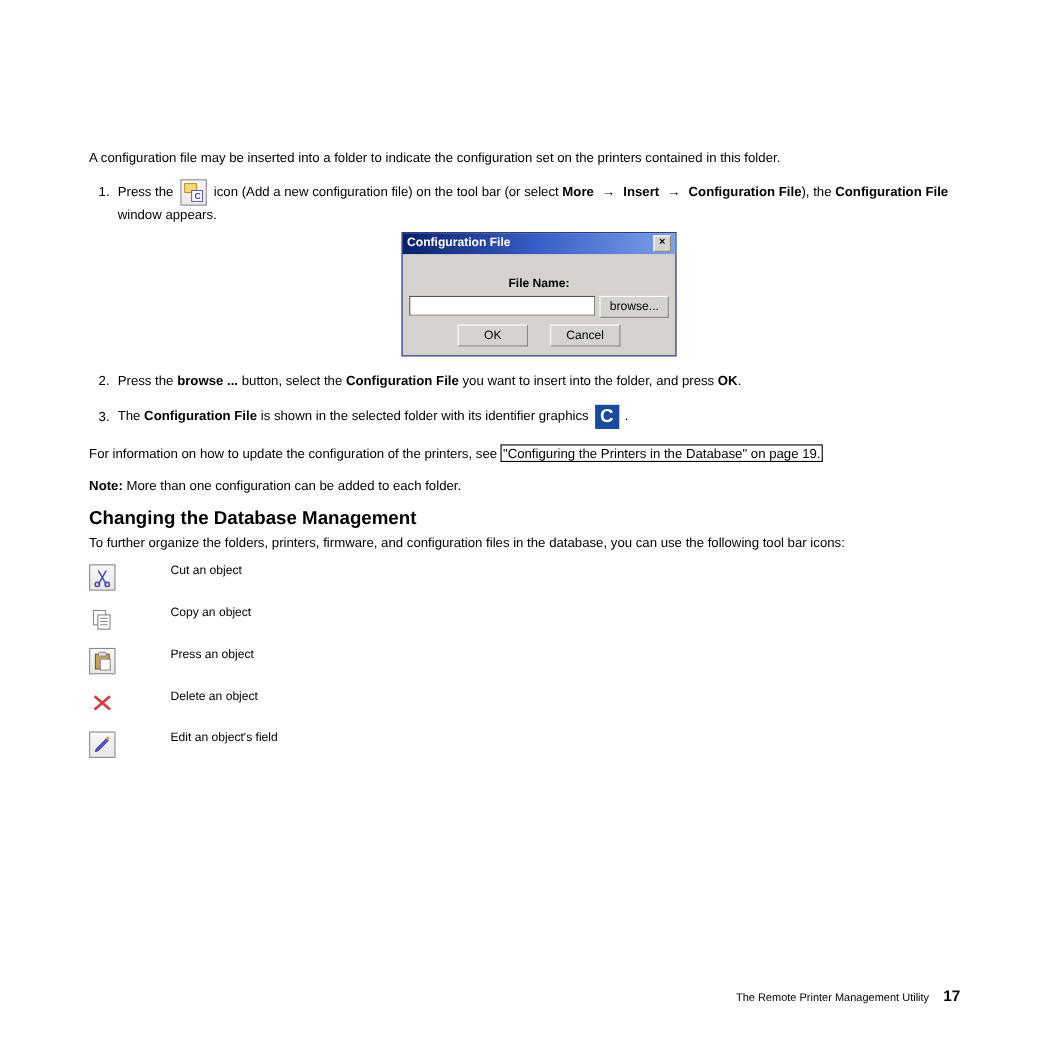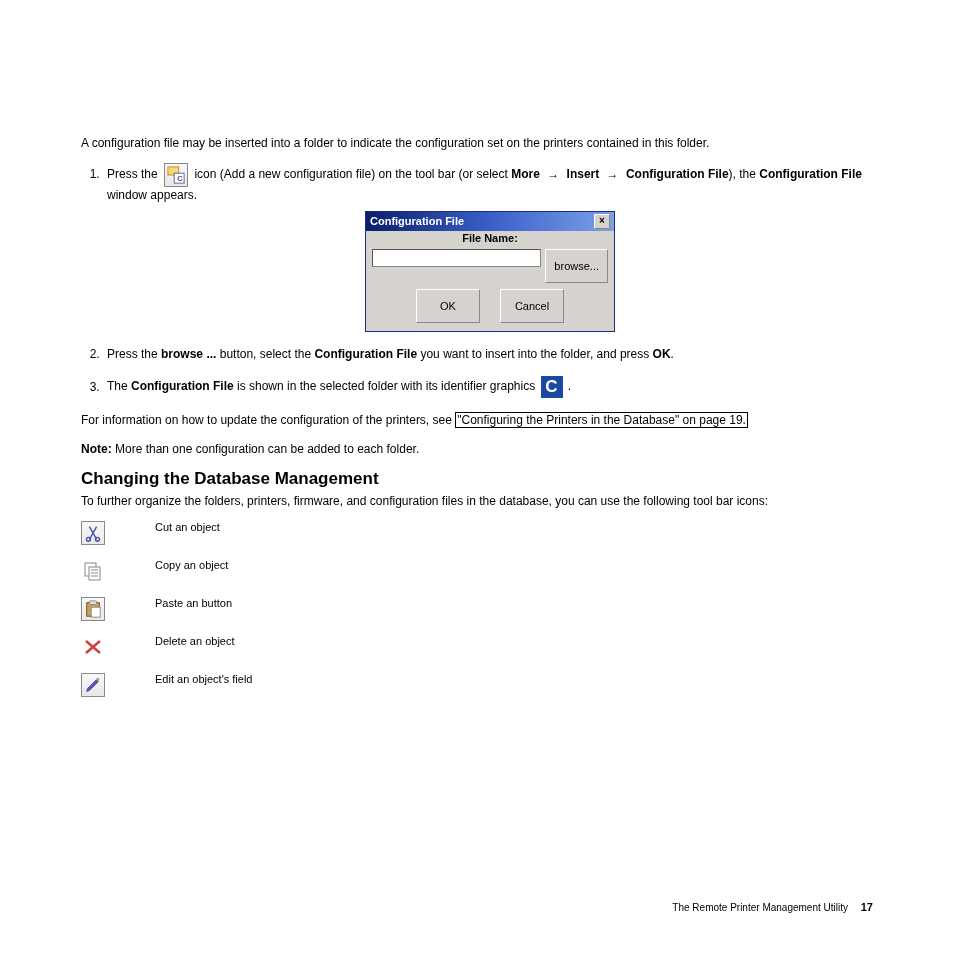--- a/index.html
+++ b/index.html
@@ -87,21 +87,21 @@
     border: 1px solid #888;
     border-top-color: #fff;
     border-left-color: #fff;
     color: #000;
     font-size: 10px;
     font-weight: bold;
     line-height: 11px;
     text-align: center;
   }
   .dialog-body {
-    padding: 0 6px 6px 6px;
+    padding: 20px 6px 6px 6px;
   }
   .dialog-label {
     text-align: center;
     font-weight: bold;
     margin-bottom: 3px;
   }
   .dialog-row {
     display: flex;
     gap: 4px;
     margin-bottom: 6px;
@@ -117,21 +117,21 @@
     padding: 1px 3px;
     font-size: 11px;
   }
   .dialog-btn {
     background: #d6d3ce;
     border: 1px solid #888;
     border-top-color: #fff;
     border-left-color: #fff;
     padding: 1px 8px;
     font-size: 11px;
-    height: 34px;
+    height: 20px;
     box-sizing: border-box;
     line-height: 14px;
   }
   .dialog-buttons {
     display: flex;
     justify-content: center;
     gap: 20px;
     padding-bottom: 2px;
   }
   .dialog-buttons .dialog-btn {
@@ -173,21 +173,21 @@
   }
   .footer {
     position: absolute;
     bottom: 41px;
     right: 81px;
     font-size: 10px;
   }
   .footer .pagenum {
     font-weight: bold;
     margin-left: 10px;
-    font-size: 11px;
+    font-size: 14px;
   }
   b { font-weight: bold; }
 </style>
 </head>
 <body>
 
 <div class="page">
 
   <p>A configuration file may be inserted into a folder to indicate the configuration set on the printers contained in this folder.</p>
 
@@ -283,21 +283,21 @@
     <div class="icon-table-row">
       <div class="icon-cell">
         <span class="icon-box">
           <svg viewBox="0 0 20 20">
               <rect x="3" y="3" width="14" height="15" fill="#c8a050" stroke="#6a5020"></rect>
               <rect x="6" y="1" width="8" height="4" rx="1" fill="#ddd" stroke="#888"></rect>
               <rect x="8" y="8" width="10" height="11" fill="#fff" stroke="#888"></rect>
             </svg>
         </span>
       </div>
-      <div class="desc-cell">Paste an button</div>
+      <div class="desc-cell">Press an object</div>
     </div>
 
     <div class="icon-table-row">
       <div class="icon-cell">
         <span class="icon-box" style="border:none;background:none;">
           <svg viewBox="0 0 20 20">
               <path d="M3 4 L17 16 M17 4 L3 16" stroke="#d04040" stroke-width="2.5" fill="none"></path>
             </svg>
         </span>
       </div>

